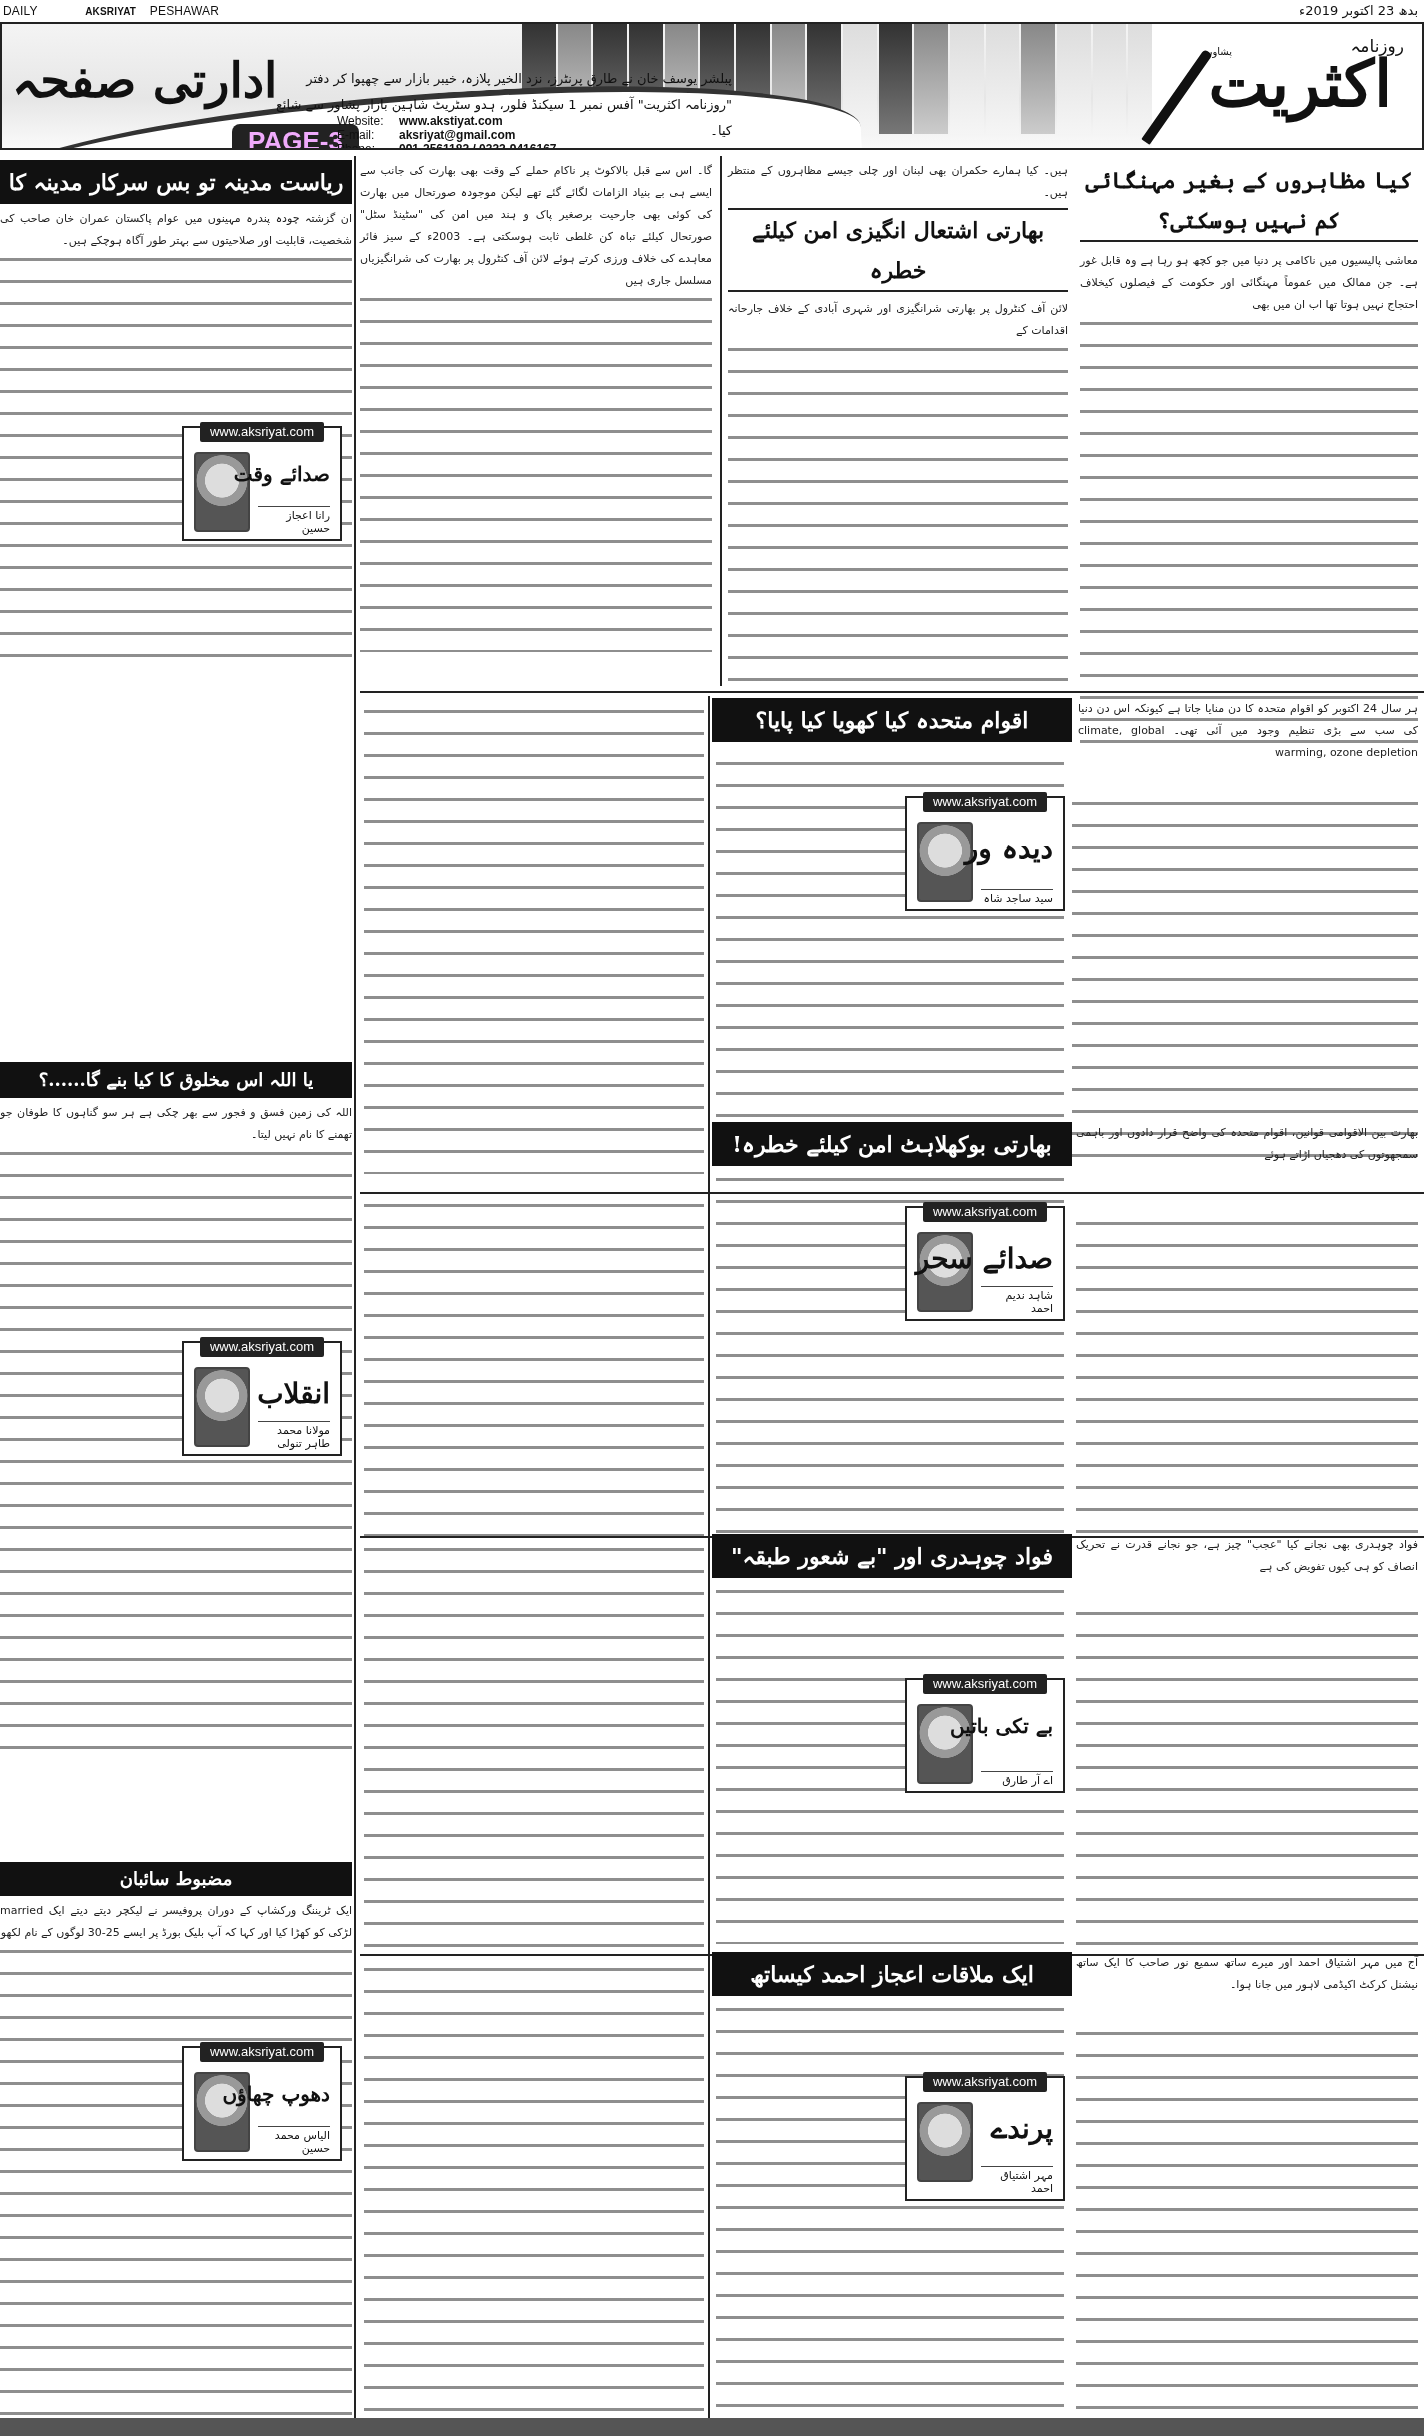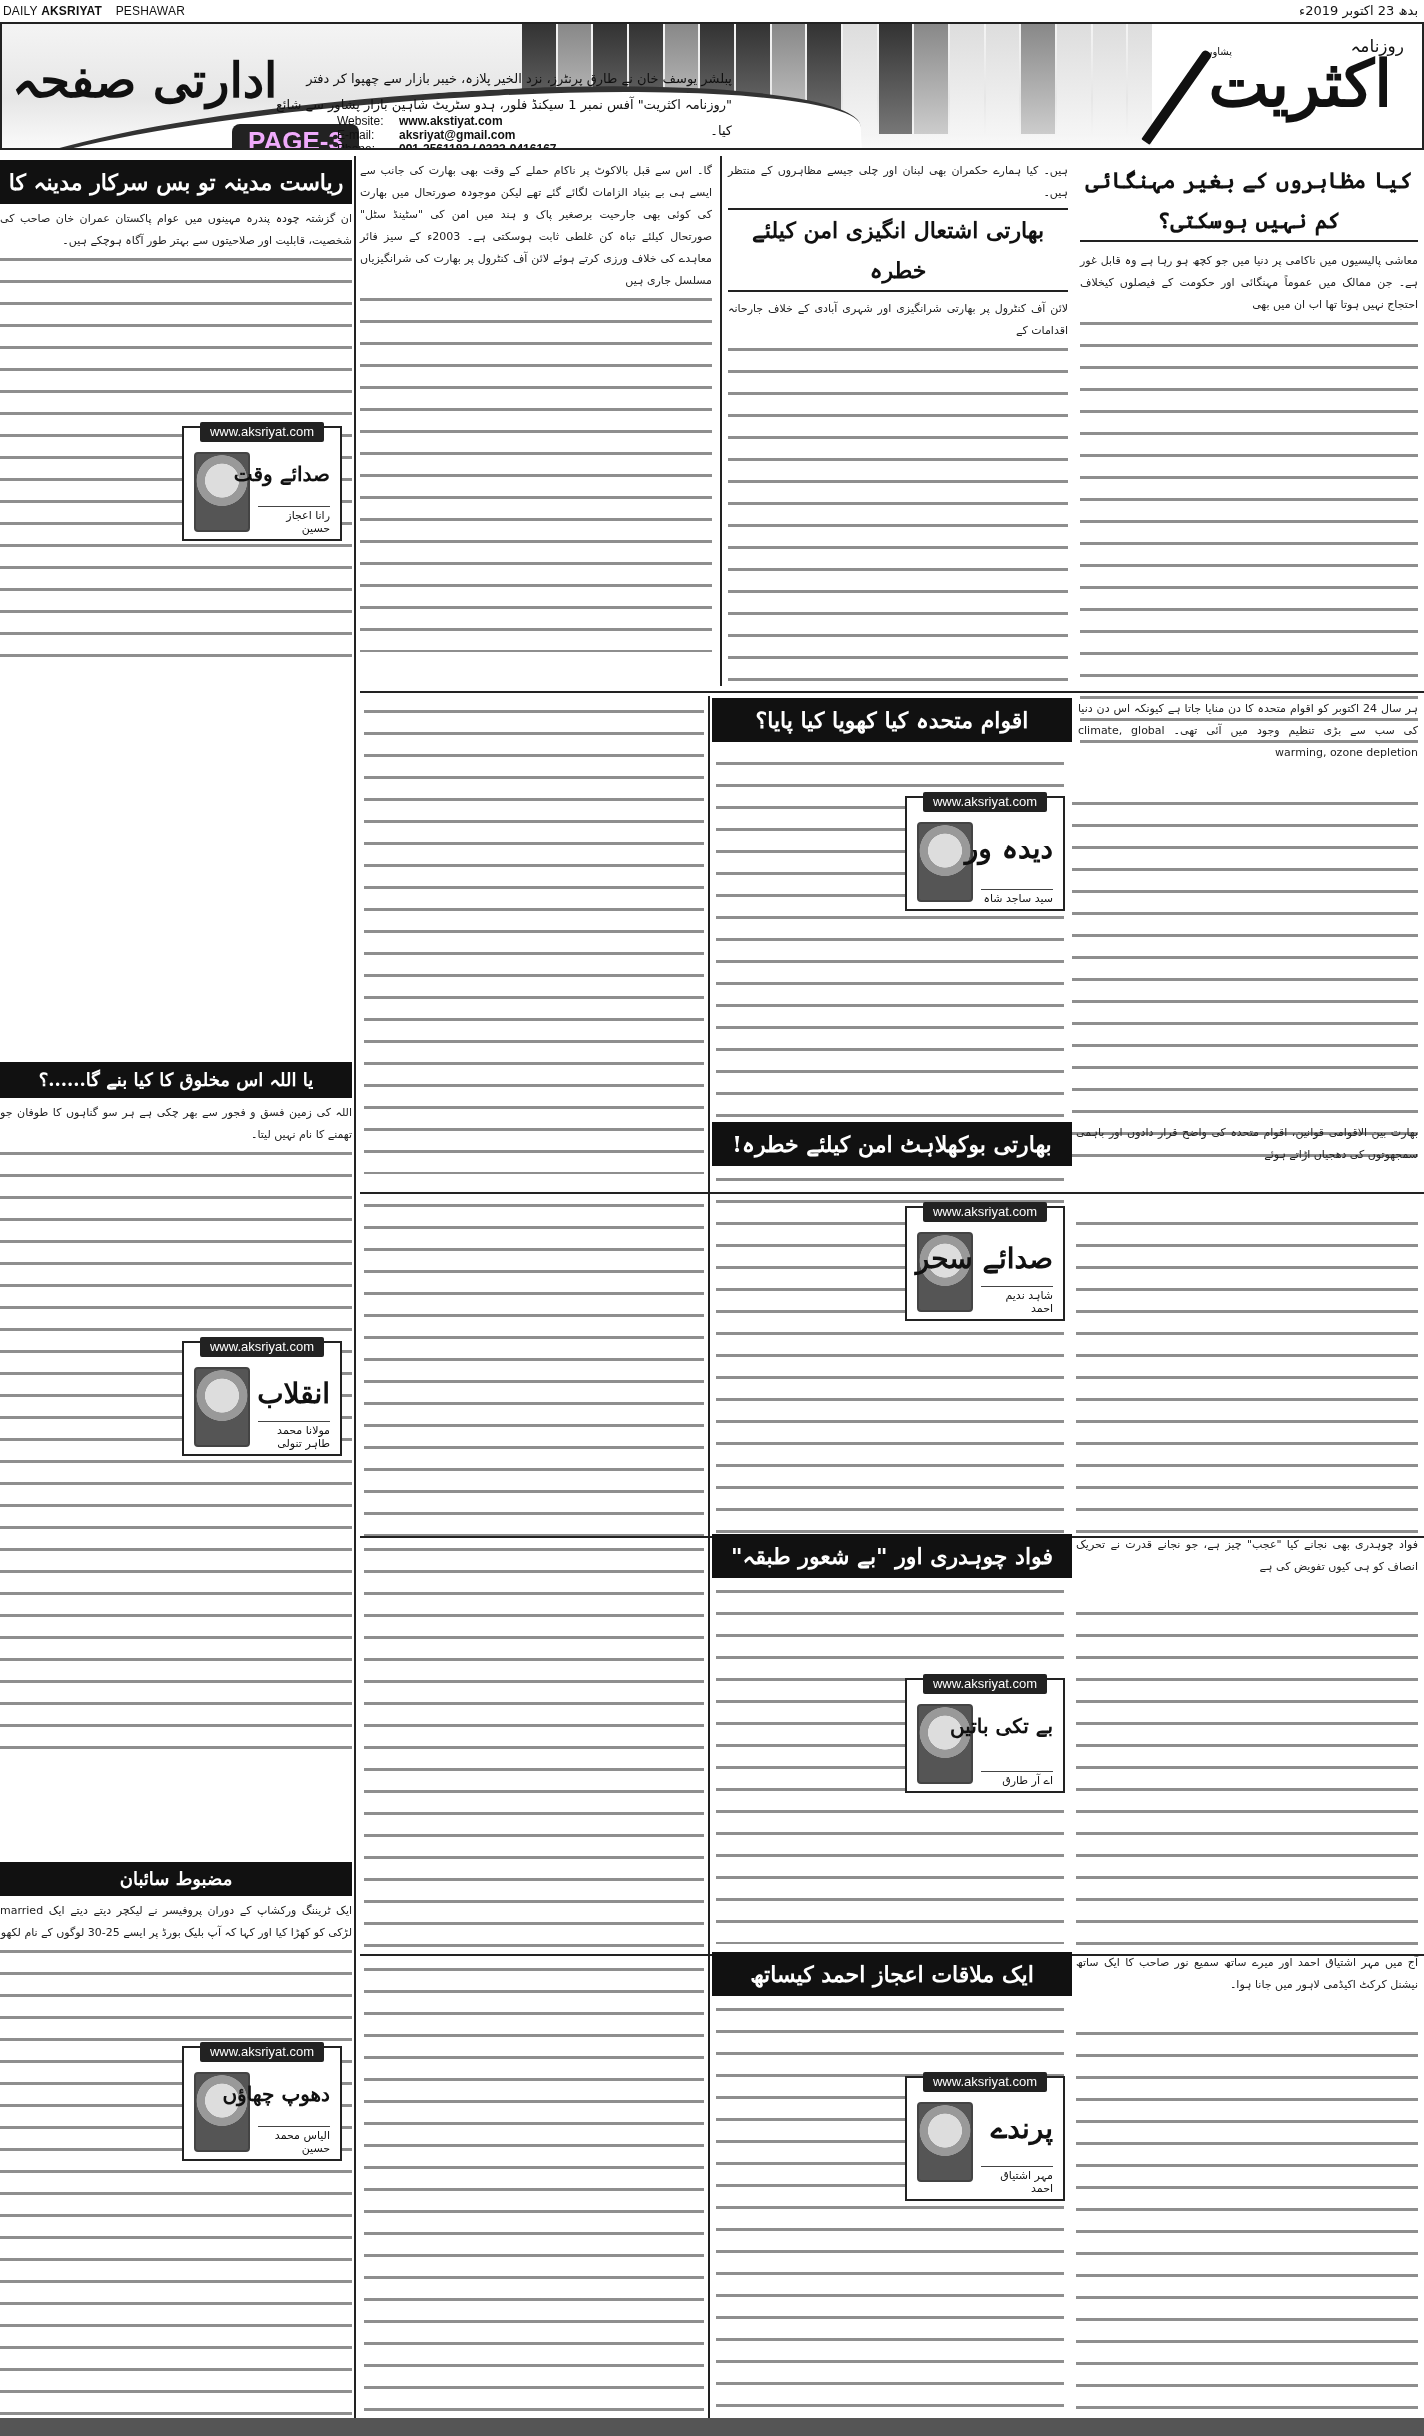--- a/index.html
+++ b/index.html
@@ -1,21 +1,21 @@
 <!DOCTYPE html>
 <html><head>
 <meta charset="utf-8">
 <style>
   * { box-sizing: border-box; margin: 0; padding: 0; }
   html, body { width: 1424px; height: 2436px; background: #ffffff; overflow: hidden; }
   body { font-family: "DejaVu Sans", sans-serif; color: #111; position: relative; }
 
   .topline { position: absolute; left: 0; top: 0; width: 1424px; height: 22px; }
   .daily { position: absolute; left: 3px; top: 4px; font-family: "Liberation Sans", sans-serif; font-size: 12px; letter-spacing: 0.2px; }
-  .daily b { font-weight: 700; font-size: 12px; }
+  .daily b { font-weight: 700; font-size: 10px; margin-left: 44px; }
   .daily .city { margin-left: 10px; }
   .dateline { position: absolute; right: 6px; top: 3px; font-size: 13px; direction: rtl; font-family: "DejaVu Sans", sans-serif; text-align: right; }
 
   .masthead { position: absolute; left: 0; top: 22px; width: 1424px; height: 128px; border: 2px solid #222; background: linear-gradient(180deg,#f4f4f4 0%,#e6e6e6 60%,#fafafa 100%); overflow: hidden; }
   .masthead .swoosh { position: absolute; left: -40px; top: 70px; width: 900px; height: 140px; border-top: 6px solid #333; border-radius: 60% 40% 0 0; background: #fff; transform: rotate(-3deg); }
   .books { position: absolute; left: 520px; top: 0; width: 640px; height: 110px; display: flex; gap: 2px; }
   .book { flex: 1; background: linear-gradient(180deg,#333,#777); }
   .book.l { background: linear-gradient(180deg,#888,#ccc); }
   .book.w { background: linear-gradient(180deg,#ddd,#f5f5f5); }
   .logo-box { position: absolute; right: 0; top: 0; width: 270px; height: 124px; background: #fff; }

